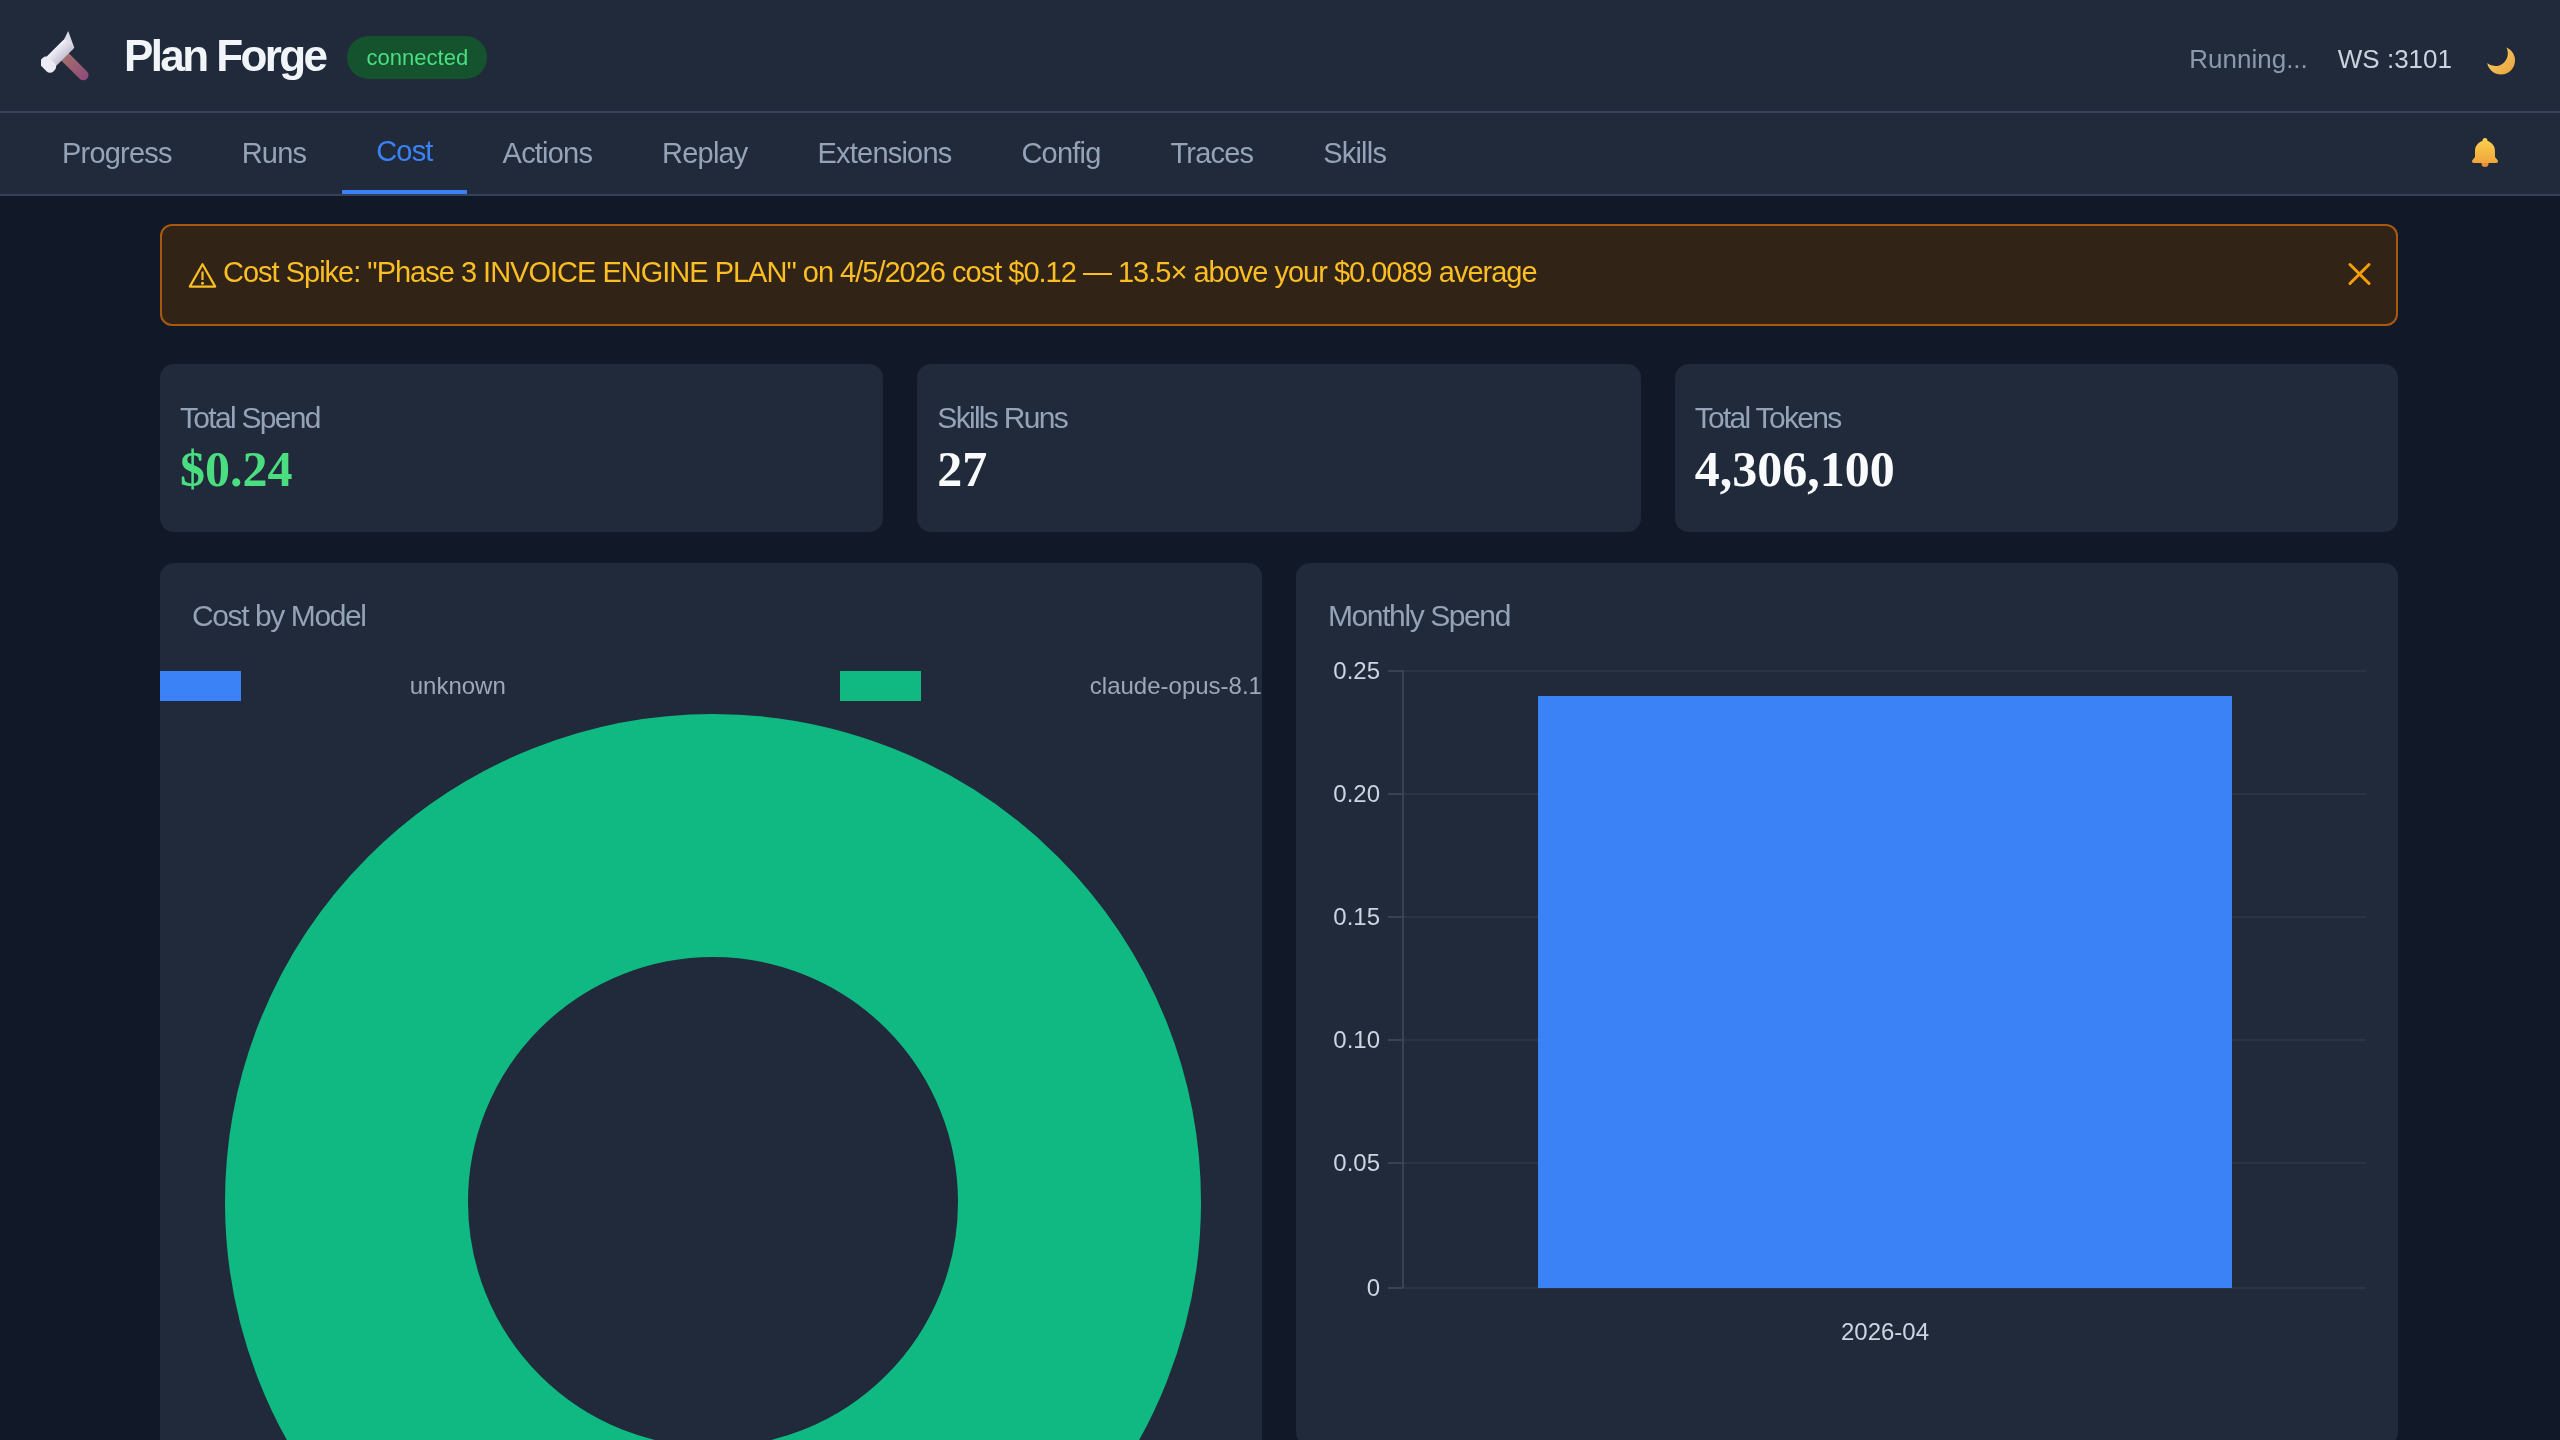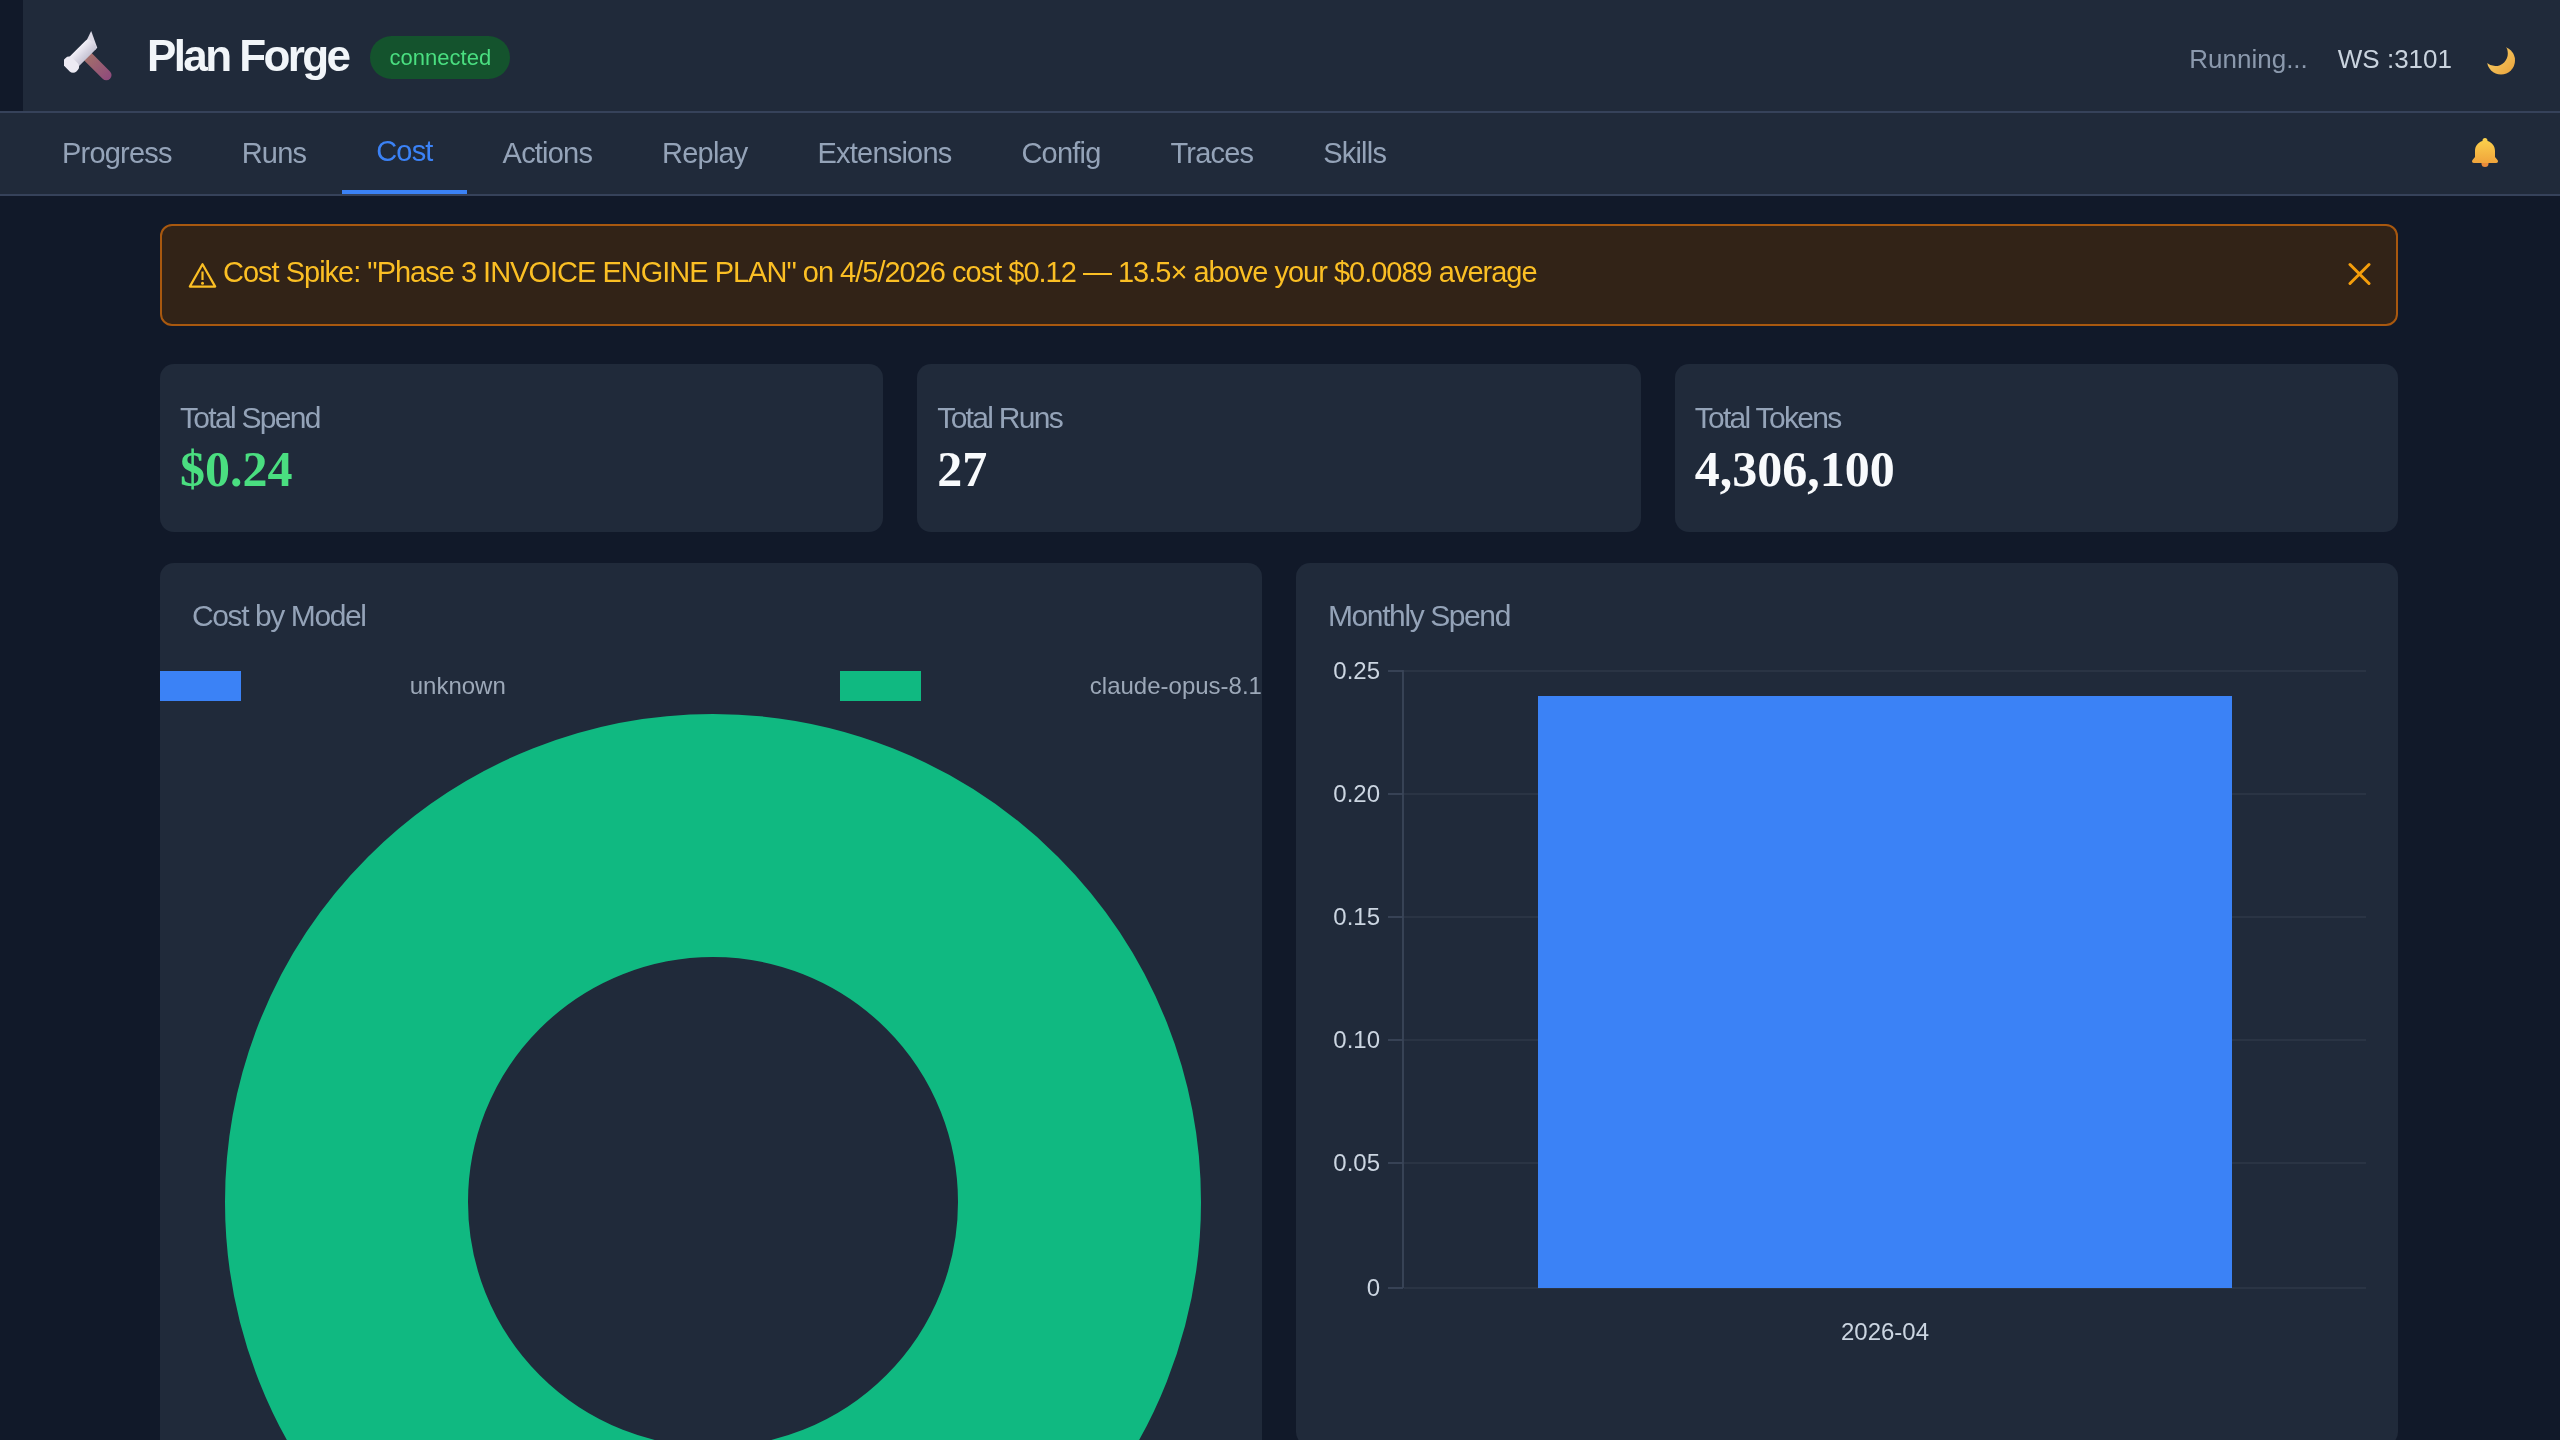--- a/index.html
+++ b/index.html
@@ -1,20 +1,20 @@
 <!DOCTYPE html>
 <html><head>
 <meta charset="utf-8">
 <style>
   * { margin:0; padding:0; box-sizing:border-box; }
   html,body { width:2560px; height:1440px; overflow:hidden; }
   body { background:#111929; font-family:"Liberation Sans", sans-serif; }
 
   
-  .header { height:111px; background:#202a3a; display:flex; align-items:center; padding:0 43px 0 41px;margin-left:23px; }
+  .header { height:111px; background:#202a3a; display:flex; align-items:center; padding:0 43px 0 41px; }
   .logo { width:50px; height:50px; margin-right:33px; }
   .title { font-size:44px; font-weight:bold; color:#f1f5f9; letter-spacing:-2.6px; }
   .pill { position:relative; top:2px; margin-left:22px; height:43px; width:140px; border-radius:22px; background:#14532d;
           display:flex; align-items:center; justify-content:center;
           color:#4ade80; font-size:22px; }
   .hdr-right { margin-left:auto; display:flex; align-items:center; position:relative; top:4px; }
   .running { color:#8b99ad; font-size:26px; }
   .ws { color:#c9d3de; font-size:26px; margin-left:30px; }
   .moon { width:30px; height:32px; margin-left:35px; }
 
@@ -130,21 +130,21 @@
       <path d="M2 2.5 L21 21.5 M21 2.5 L2 21.5" stroke="#f59e0b" stroke-width="3" stroke-linecap="round"></path>
     </svg>
   </div>
 
   <div class="stats">
     <div class="scard">
       <div class="slabel">Total Spend</div>
       <div class="sval green">$0.24</div>
     </div>
     <div class="scard">
-      <div class="slabel">Total Runs</div>
+      <div class="slabel">Skills Runs</div>
       <div class="sval">27</div>
     </div>
     <div class="scard">
       <div class="slabel">Total Tokens</div>
       <div class="sval">4,306,100</div>
     </div>
   </div>
 
   <div class="charts">
     <div class="ccard left">

